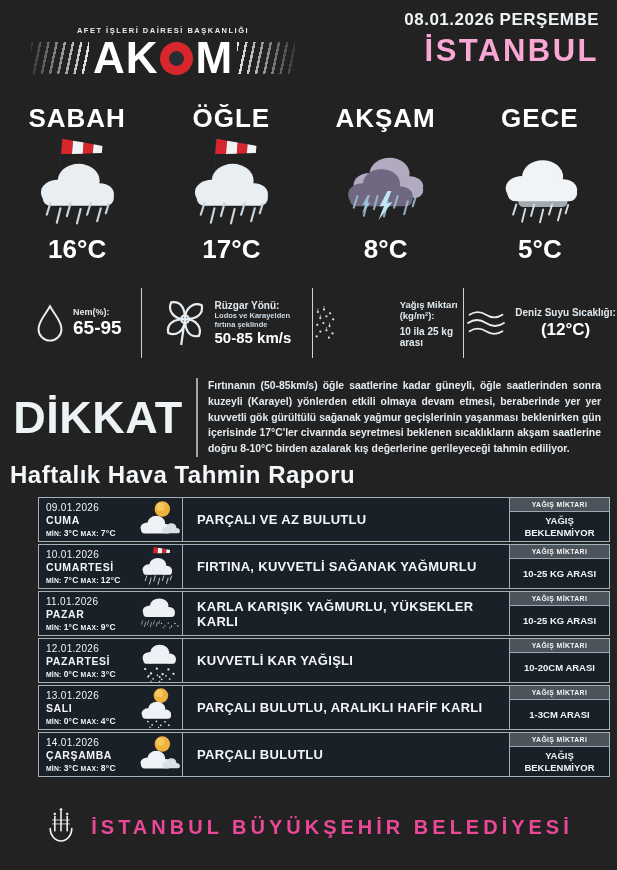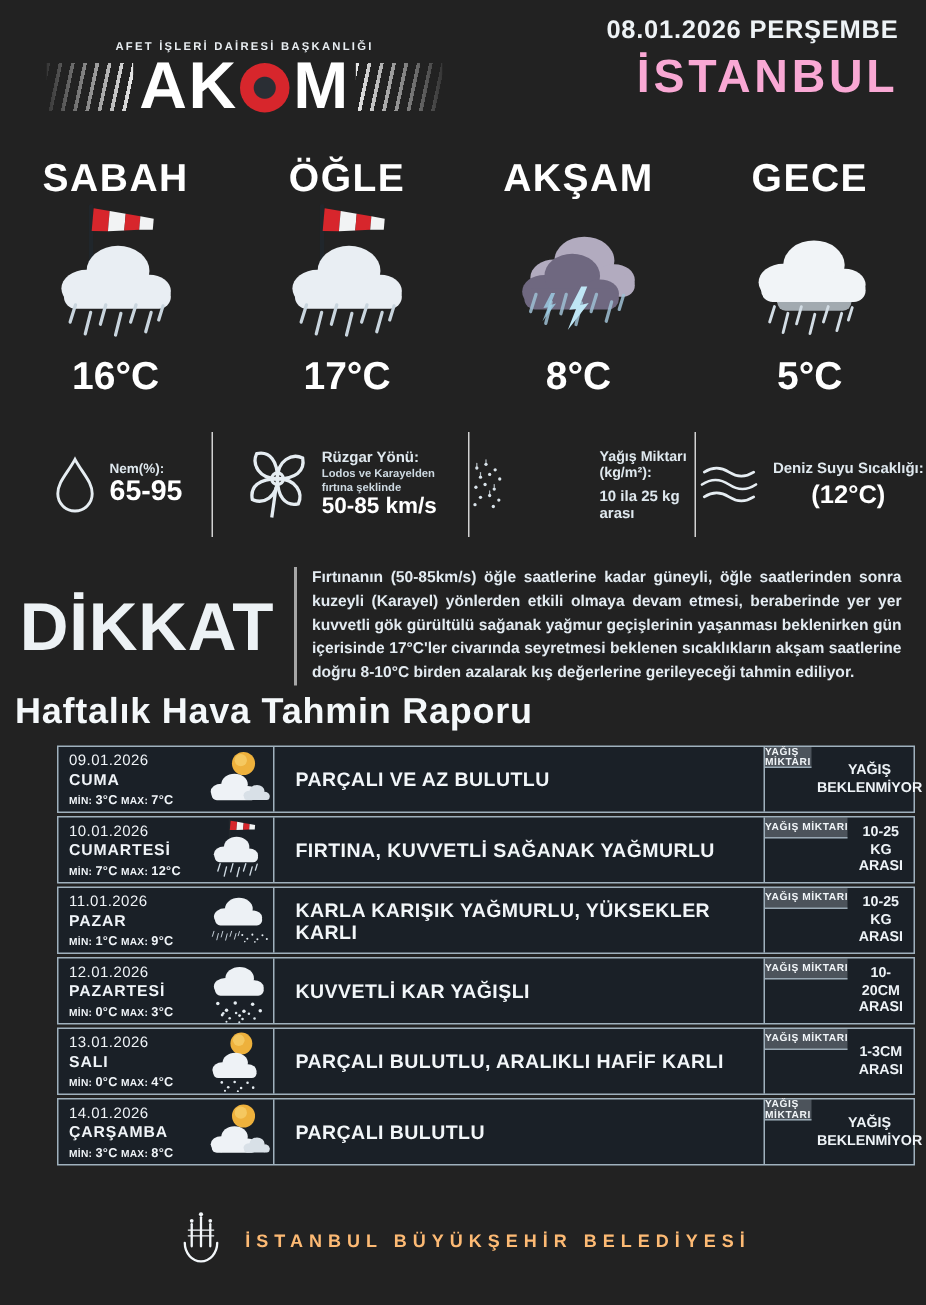--- a/index.html
+++ b/index.html
@@ -54,28 +54,28 @@
   .wrow{display:flex;height:45px;margin-bottom:2px;border:1px solid rgba(205,225,240,.75);
     background:rgba(10,30,52,.30);box-sizing:border-box;}
   .c-date{width:97px;position:relative;padding:4px 0 0 7px;box-sizing:border-box;}
   .r-date{font-size:10px;font-weight:400;letter-spacing:.3px;}
   .r-day{font-size:10.5px;font-weight:700;letter-spacing:.6px;margin-top:1px;}
   .r-minmax{position:absolute;left:7px;bottom:3px;font-size:6.8px;font-weight:700;letter-spacing:.2px;white-space:nowrap;}
   .r-minmax b{font-size:8.5px;}
   .c-icon{width:46px;display:flex;align-items:center;justify-content:center;}
   .c-desc{flex:1;border-left:1px solid rgba(205,225,240,.75);display:flex;align-items:center;
     padding-left:14px;font-size:13px;font-weight:800;letter-spacing:.3px;color:#f2f6f9;}
-  .c-amount{width:100px;border-left:1px solid rgba(205,225,240,.75);display:flex;box-sizing:border-box;}
+  .c-amount{width:100px;border-left:1px solid rgba(205,225,240,.75);display:flex;flex-direction:column;box-sizing:border-box;}
   .a-head{height:13px;background:rgba(220,232,242,.26);border-bottom:1px solid rgba(205,225,240,.6);
     font-size:6.8px;font-weight:800;letter-spacing:.4px;display:flex;align-items:center;justify-content:center;color:#f2f6f9;}
   .a-val{flex:1;display:flex;align-items:center;justify-content:center;text-align:center;
     font-size:9.5px;font-weight:700;line-height:1.2;padding:0 4px;color:#eef3f7;}
   
   .footer{position:absolute;top:806px;left:0;right:0;display:flex;align-items:center;justify-content:center;}
-  .f-text{font-size:12px;font-weight:800;letter-spacing:4px;color:#fdba74;margin-left:13px;text-align:right;}
+  .f-text{font-size:20px;font-weight:800;letter-spacing:4px;color:#ec4899;margin-left:13px;text-align:right;}
   .hidden-defs{position:absolute;width:0;height:0;}
 </style>
 </head>
 <body>
 
 <svg class="hidden-defs" aria-hidden="true">
   <defs>
     <symbol id="s-cloud" viewBox="0 0 100 62">
       <g fill="currentColor">
         <ellipse cx="27" cy="41" rx="20" ry="15"></ellipse>

